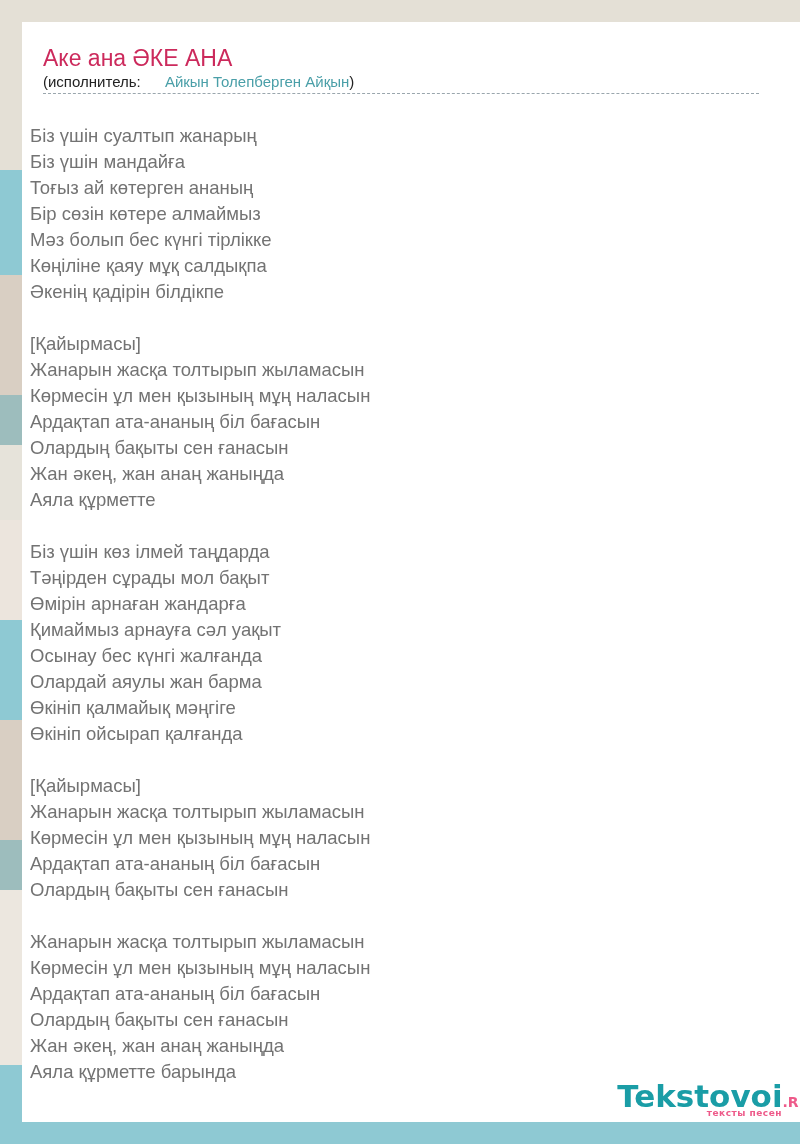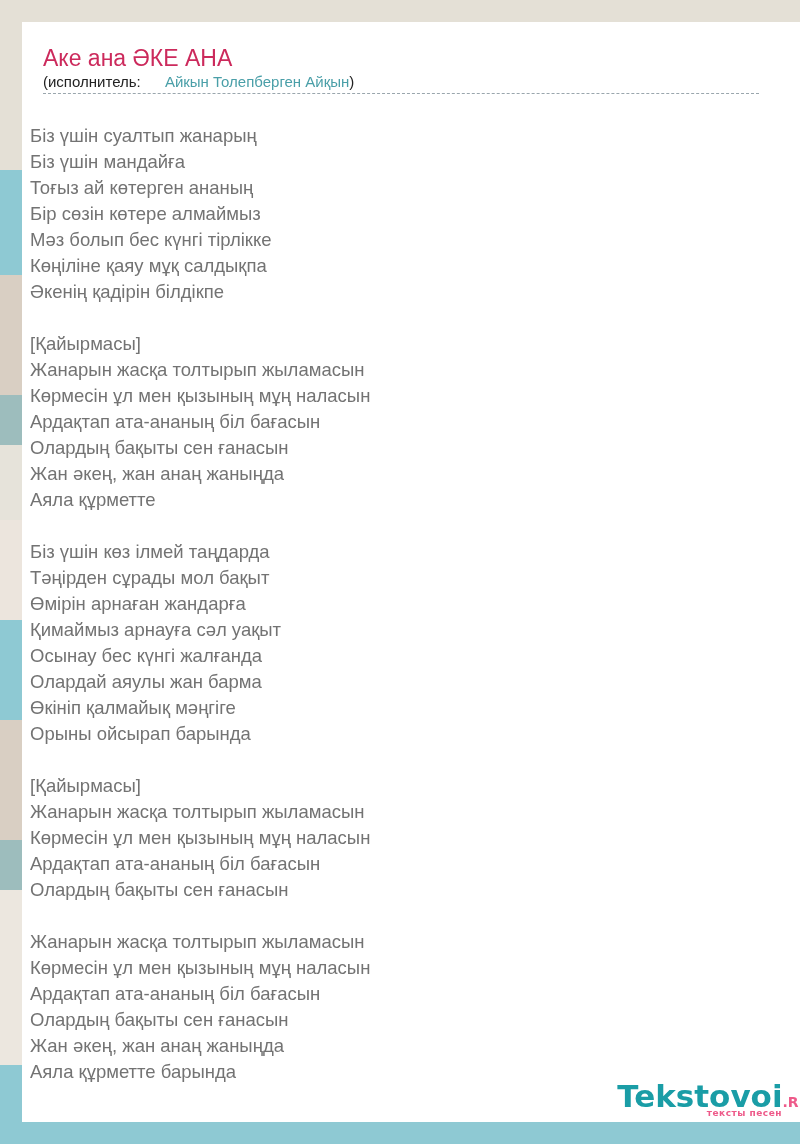--- a/index.html
+++ b/index.html
@@ -88,21 +88,21 @@
       <div class="line">Жан әкең, жан анаң жаныңда</div>
       <div class="line">Аяла құрметте</div>
       <div class="gap"></div>
       <div class="line">Біз үшін көз ілмей таңдарда</div>
       <div class="line">Тәңірден сұрады мол бақыт</div>
       <div class="line">Өмірін арнаған жандарға</div>
       <div class="line">Қимаймыз арнауға сәл уақыт</div>
       <div class="line">Осынау бес күнгі жалғанда</div>
       <div class="line">Олардай аяулы жан барма</div>
       <div class="line">Өкініп қалмайық мәңгіге</div>
-      <div class="line">Орыны ойсырап барында</div>
+      <div class="line">Өкініп ойсырап қалғанда</div>
       <div class="gap"></div>
       <div class="line">[Қайырмасы]</div>
       <div class="line">Жанарын жасқа толтырып жыламасын</div>
       <div class="line">Көрмесін ұл мен қызының мұң наласын</div>
       <div class="line">Ардақтап ата-ананың біл бағасын</div>
       <div class="line">Олардың бақыты сен ғанасын</div>
       <div class="gap"></div>
       <div class="line">Жанарын жасқа толтырып жыламасын</div>
       <div class="line">Көрмесін ұл мен қызының мұң наласын</div>
       <div class="line">Ардақтап ата-ананың біл бағасын</div>

